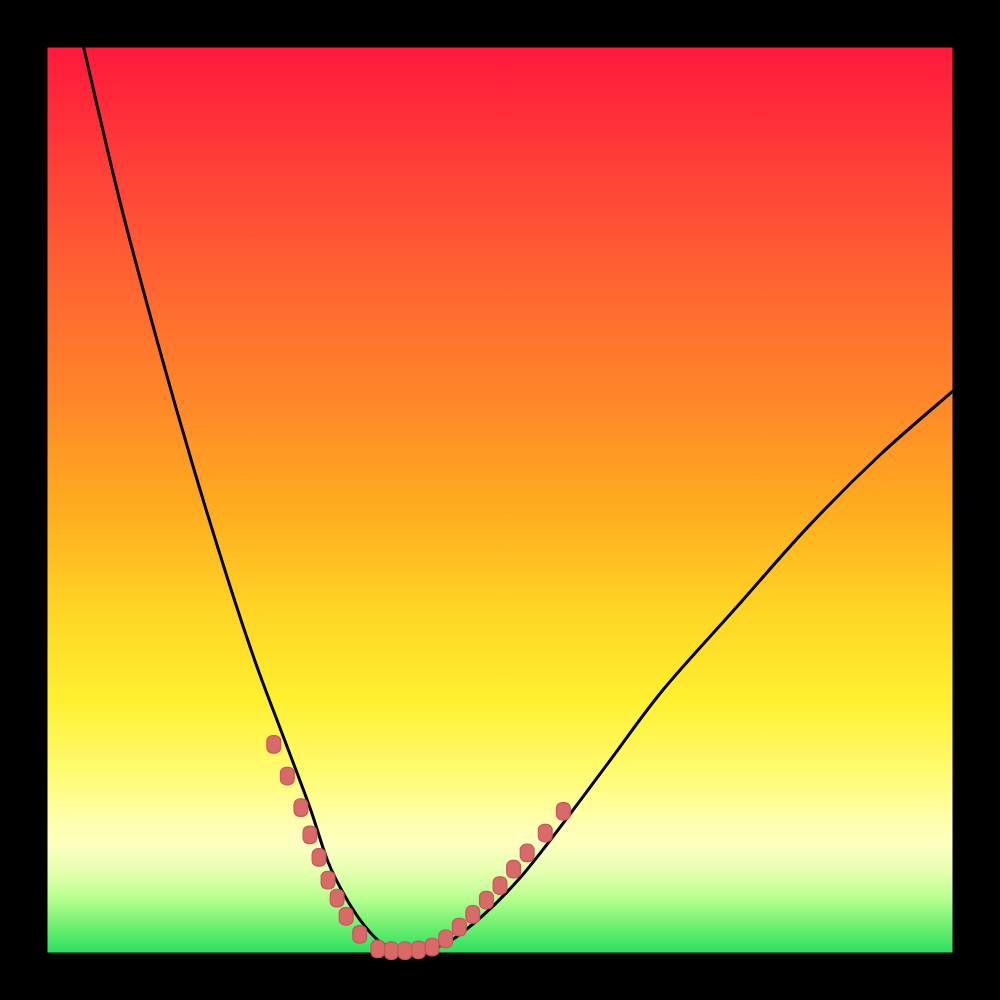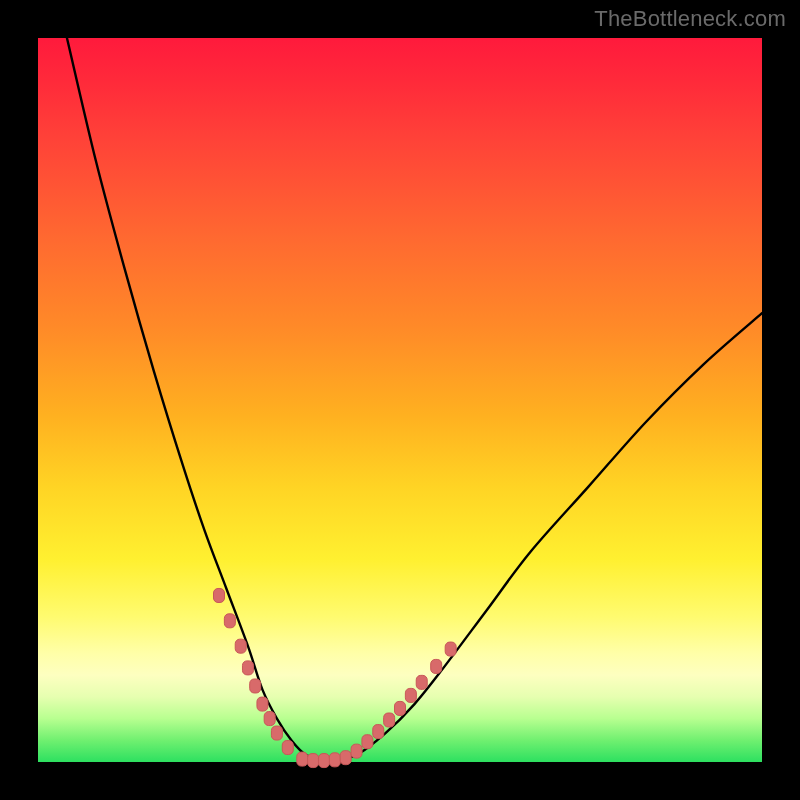--- a/index.html
+++ b/index.html
@@ -90,14 +90,13 @@
           <rect x="334.78" y="686.59" width="11" height="14" rx="4.5" ry="4.5" fill="#d86a6a" stroke="#c85858" stroke-width="1"></rect>
           <rect x="345.64" y="675.01" width="11" height="14" rx="4.5" ry="4.5" fill="#d86a6a" stroke="#c85858" stroke-width="1"></rect>
           <rect x="356.50" y="663.42" width="11" height="14" rx="4.5" ry="4.5" fill="#d86a6a" stroke="#c85858" stroke-width="1"></rect>
           <rect x="367.36" y="650.39" width="11" height="14" rx="4.5" ry="4.5" fill="#d86a6a" stroke="#c85858" stroke-width="1"></rect>
           <rect x="378.22" y="637.36" width="11" height="14" rx="4.5" ry="4.5" fill="#d86a6a" stroke="#c85858" stroke-width="1"></rect>
           <rect x="392.70" y="621.43" width="11" height="14" rx="4.5" ry="4.5" fill="#d86a6a" stroke="#c85858" stroke-width="1"></rect>
           <rect x="407.18" y="604.06" width="11" height="14" rx="4.5" ry="4.5" fill="#d86a6a" stroke="#c85858" stroke-width="1"></rect>
         </g>
     </svg>
   </div>
-  <div class="watermark">TheBottleneck.com</div>
 </div>
 
 </body></html>

